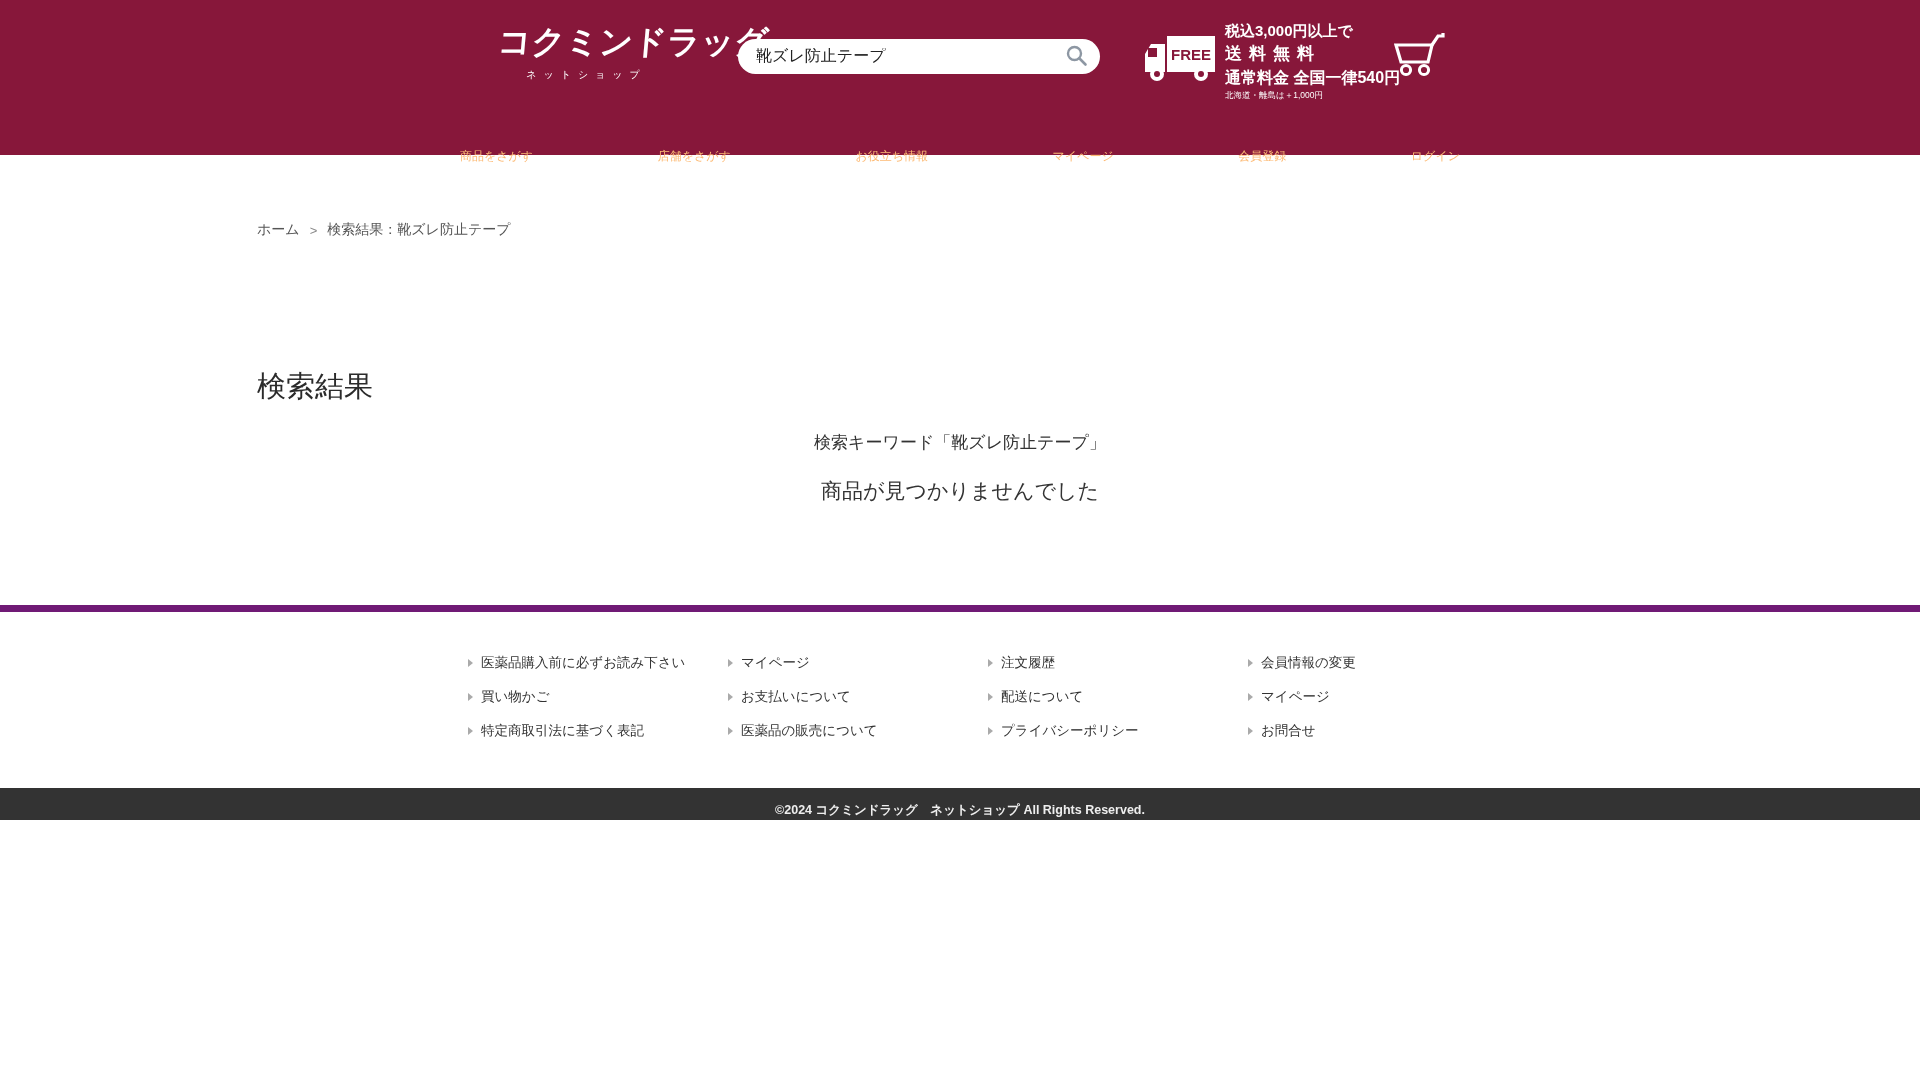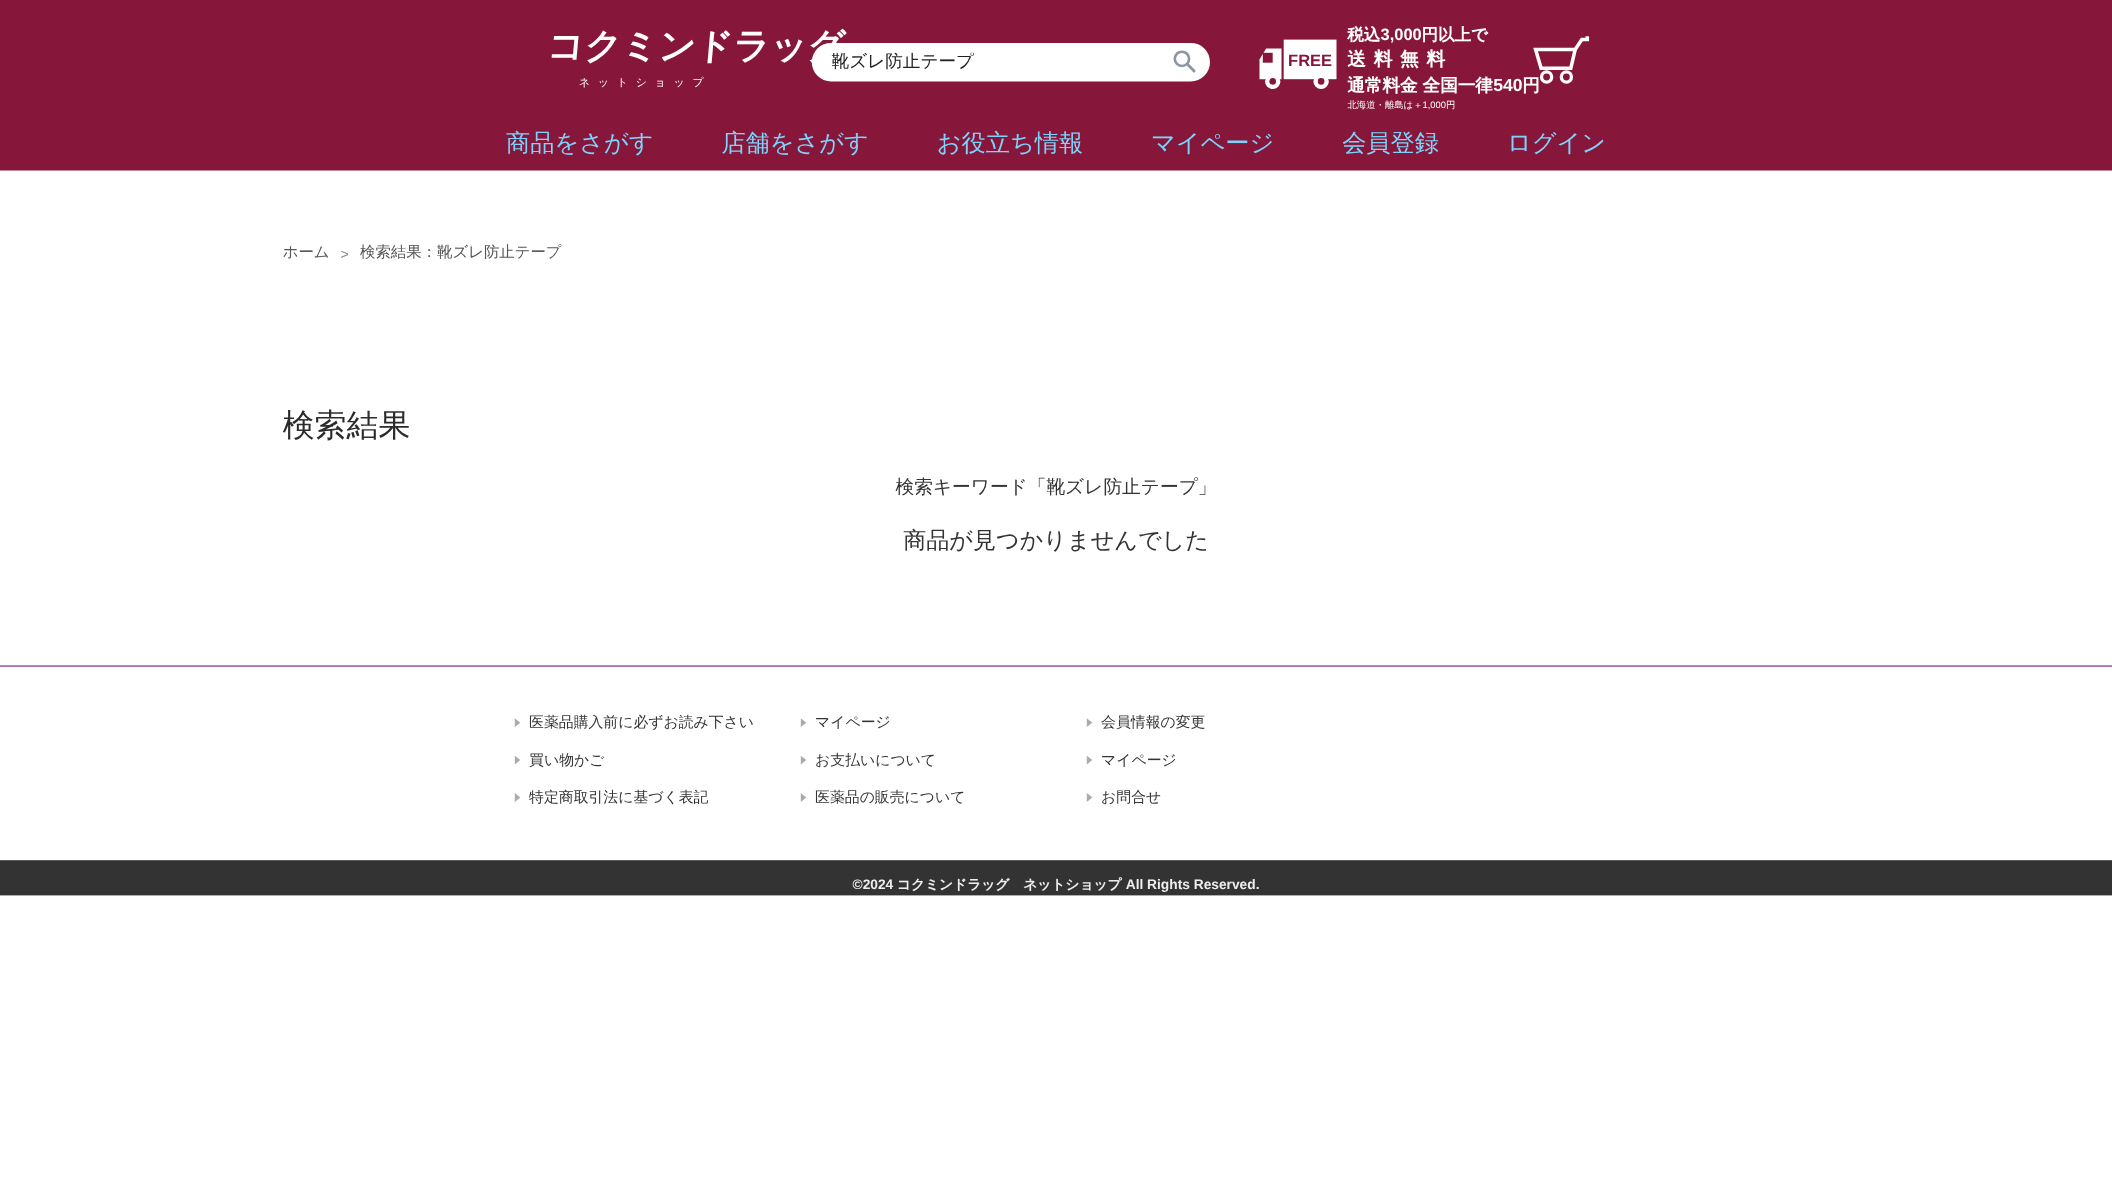--- a/index.html
+++ b/index.html
@@ -25,35 +25,35 @@
   .ship-text { width:178px; text-align:left; color:#fff; margin-left:8px; }
   .ship-line1 { font-size:15px; font-weight:bold; white-space:nowrap; }
   .ship-line2 { font-size:17px; font-weight:bold; letter-spacing:7px; margin-top:1px; white-space:nowrap; }
   .ship-line3 { font-size:16px; font-weight:bold; margin-top:3px; white-space:nowrap; }
   .ship-line4 { font-size:8.5px; margin-top:1px; white-space:nowrap; }
 
   .cart-btn { position:absolute; left:1392px; top:32px; cursor:pointer; background:transparent; border:none; }
 
   .nav { position:absolute; left:460px; top:115px; width:1000px;
     display:flex; justify-content:space-between; }
-  .nav-item { color:#7dd3fc; font-size:22px; text-decoration:none; cursor:pointer; white-space:nowrap; }
+  .nav-item { color:#fdba74; font-size:12px; text-decoration:none; cursor:pointer; white-space:nowrap;margin-top:33px; }
 
   
   .breadcrumb { padding:66px 0 0 257px; font-size:14px; color:#555;
     display:flex; align-items:center; gap:10px; }
   .breadcrumb a { color:#555; text-decoration:none; cursor:pointer; }
   .crumb-sep { color:#888; font-size:13px; }
 
   
   .page-title { padding:128px 0 0 257px; font-size:29px; font-weight:400; color:#2b2b2b; }
   .keyword-line { margin-top:24px; text-align:center; font-size:17px; color:#333; }
   .no-results { margin-top:23px; text-align:center; font-size:21px; color:#333; }
 
   
-  .footer { margin-top:100px; border-top:1px solid #701a75; background:#fff; padding:44px 0 30px 468px; }
+  .footer { margin-top:100px; border-top:7px solid #701a75; background:#fff; padding:44px 0 30px 468px; }
   .footer-cols { display:flex; }
   .footer-col { width:260px; }
   .footer-col:last-child { width:auto; }
   .footer-col ul { list-style:none; }
   .footer-col li { margin-bottom:20px; font-size:13.5px; display:flex; align-items:center; height:14px; }
   .footer-col a { color:#333; text-decoration:none; cursor:pointer; }
   .arrow-icon { display:inline-block; width:0; height:0; border-top:4px solid transparent;
     border-bottom:4px solid transparent; border-left:5px solid #aaa; margin-right:8px; }
 
   .copyright-bar { width:1920px; height:32px; background:#333333; color:#eeeeee;
@@ -166,20 +166,36 @@
         <li>
             <span class="arrow-icon"></span>
             <a>医薬品の販売について</a>
           </li>
       </ul>
     </div>
     <div class="footer-col">
       <ul>
         <li>
             <span class="arrow-icon"></span>
+            <a>注文履歴</a>
+          </li>
+        <li>
+            <span class="arrow-icon"></span>
+            <a>配送について</a>
+          </li>
+        <li>
+            <span class="arrow-icon"></span>
+            <a>プライバシーポリシー</a>
+          </li>
+      </ul>
+    </div>
+    <div class="footer-col">
+      <ul>
+        <li>
+            <span class="arrow-icon"></span>
             <a>会員情報の変更</a>
           </li>
         <li>
             <span class="arrow-icon"></span>
             <a>マイページ</a>
           </li>
         <li>
             <span class="arrow-icon"></span>
             <a>お問合せ</a>
           </li>

